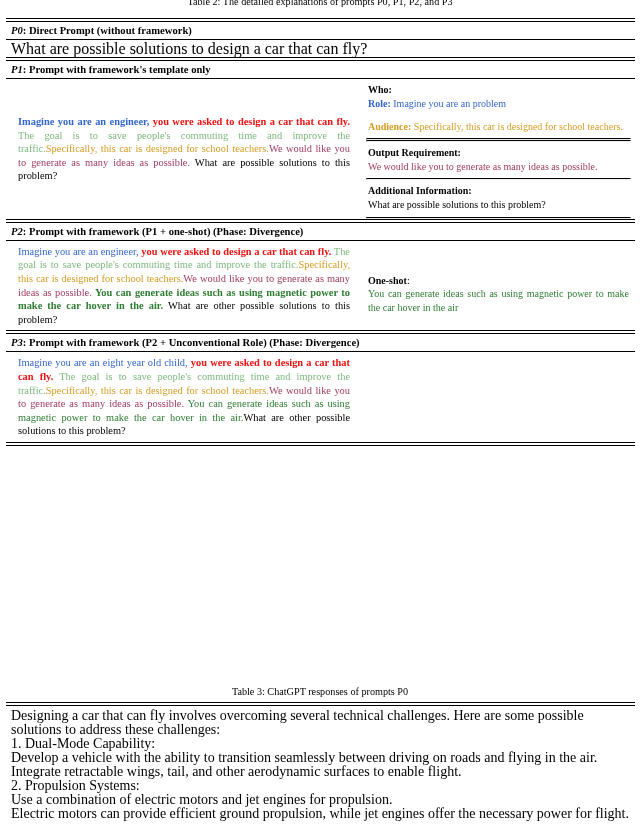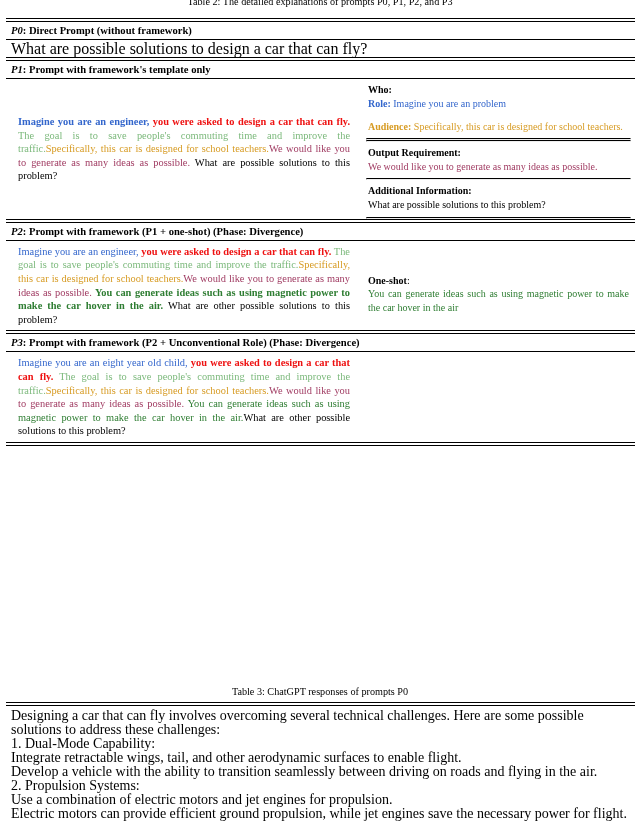--- a/index.html
+++ b/index.html
@@ -249,21 +249,21 @@
 
   <div class="caption caption3">
     <span>Table 3: ChatGPT responses of prompts P0</span>
   </div>
 
   <div class="table3">
     <hr class="rule-thick-double">
     <div class="t3body">
       <p>Designing a car that can fly involves overcoming several technical challenges. Here are some possible solutions to address these challenges:</p>
       <p>1. Dual-Mode Capability:</p>
+      <p>Develop a vehicle with the ability to transition seamlessly between driving on roads and flying in the air.</p>
       <p>Integrate retractable wings, tail, and other aerodynamic surfaces to enable flight.</p>
-      <p>Develop a vehicle with the ability to transition seamlessly between driving on roads and flying in the air.</p>
       <p>2. Propulsion Systems:</p>
       <p>Use a combination of electric motors and jet engines for propulsion.</p>
-      <p>Electric motors can provide efficient ground propulsion, while jet engines save the necessary power for flight.</p>
+      <p>Electric motors can provide efficient ground propulsion, while jet engines offer the necessary power for flight.</p>
     </div>
   </div>
 
 </div>
 
 </body></html>

